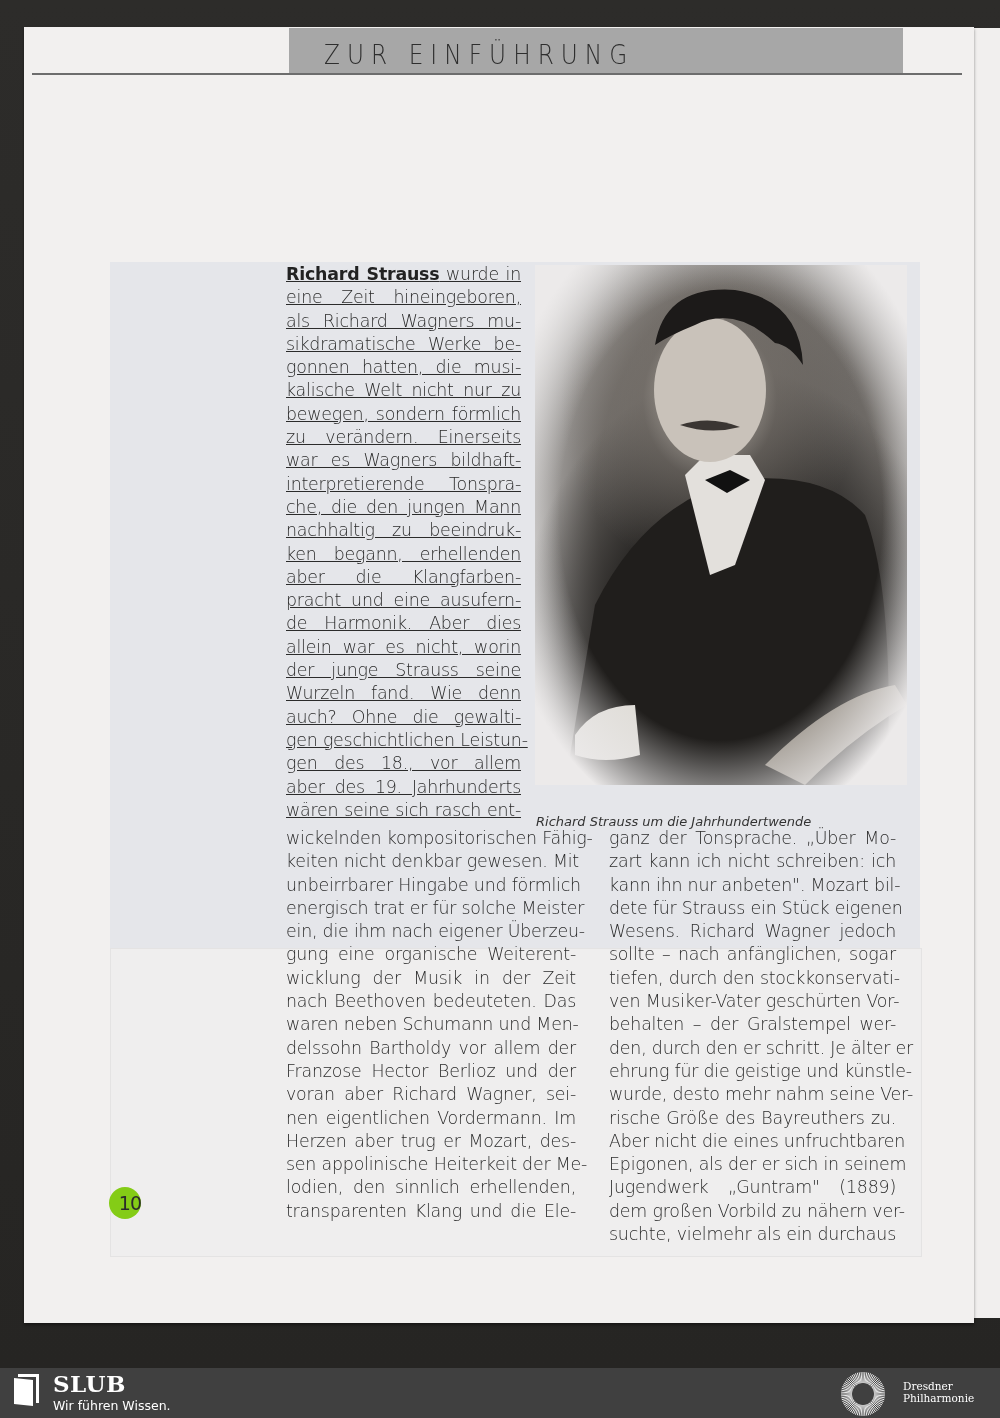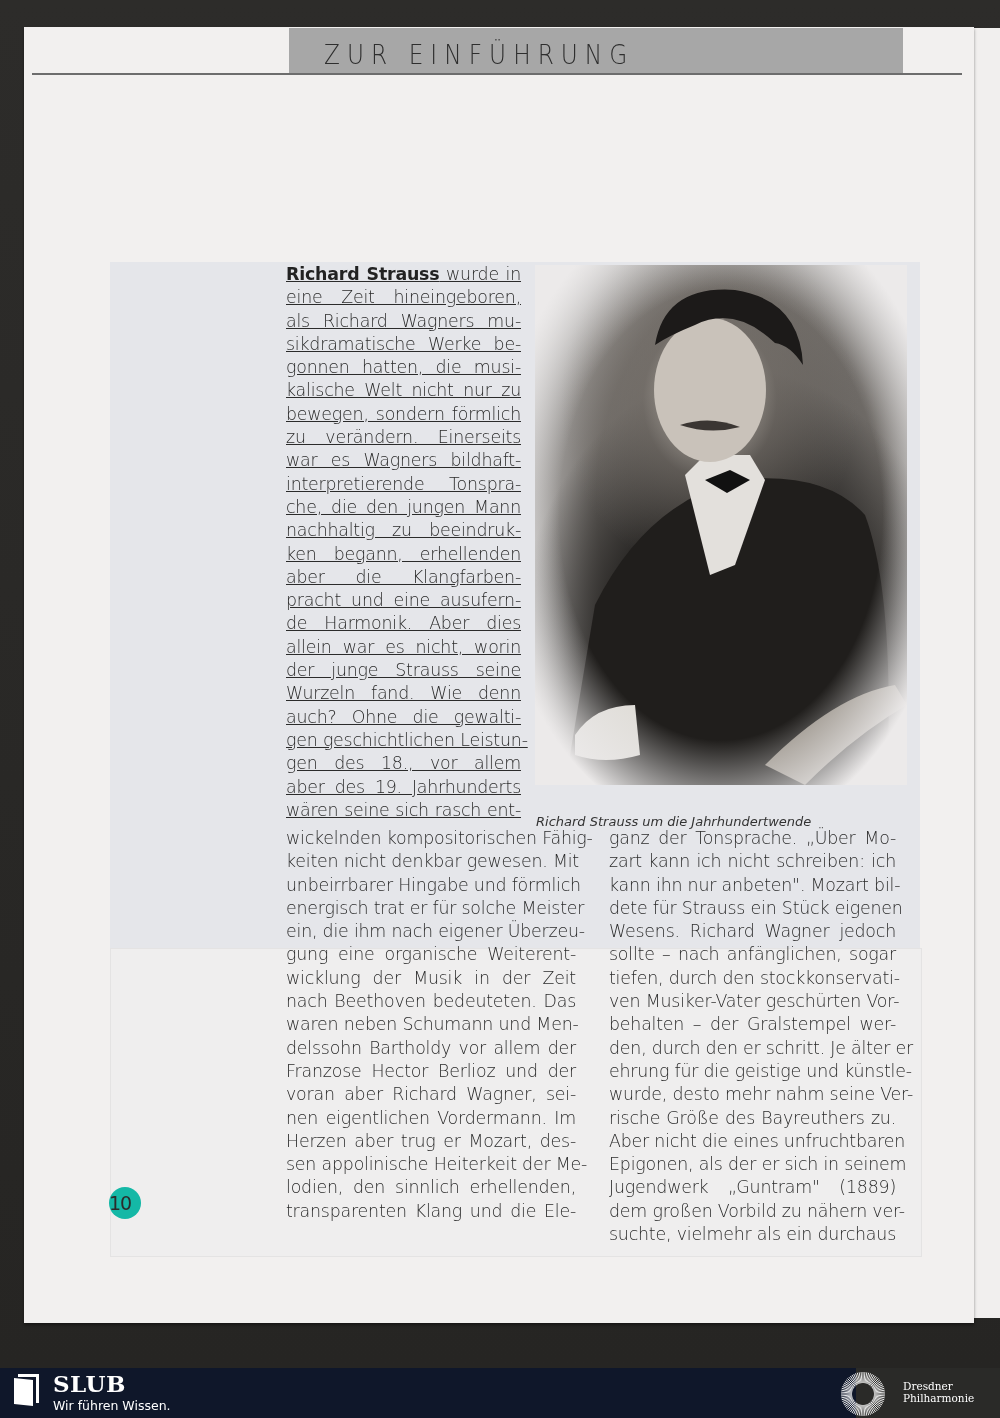--- a/index.html
+++ b/index.html
@@ -62,26 +62,26 @@
     font-family: "DejaVu Sans", sans-serif; font-weight: 300;
     letter-spacing: -0.2px;
   }
   .col-line { display: block; white-space: nowrap; text-align: justify; text-align-last: justify; }
   .col-left-top { left: 262px; top: 236px; width: 235px; text-decoration: underline; }
   .col-left-bottom { left: 262px; top: 800px; width: 290px; }
   .col-right { left: 585px; top: 800px; width: 287px; }
   .bold { font-weight: bold; color: #222; }
   .page-number {
     position: absolute; left: 85px; top: 1160px; width: 32px; height: 32px;
-    border-radius: 50%; background: #14b8a6; color: #2b2b2b;
-    font-size: 19px; line-height: 32px; text-align: left; letter-spacing: -1px;
+    border-radius: 50%; background: #84cc16; color: #2b2b2b;
+    font-size: 19px; line-height: 32px; text-align: right; letter-spacing: -1px;
   }
   .footer {
-    position: absolute; left: 0; top: 1368px; width: 856px; height: 50px;
-    background: #0f172a;
+    position: absolute; left: 0; top: 1368px; width: 1000px; height: 50px;
+    background: #404040;
   }
   .slub-logo { position: absolute; left: 12px; top: 5px; width: 30px; height: 34px; }
   .slub-name {
     position: absolute; left: 53px; top: 2px; color: #fff;
     font-family: "DejaVu Serif", serif; font-weight: bold; font-size: 23px; letter-spacing: 0.5px;
   }
   .slub-tagline {
     position: absolute; left: 53px; top: 30px; color: #fff;
     font-family: "DejaVu Sans", sans-serif; font-size: 12.5px;
   }

